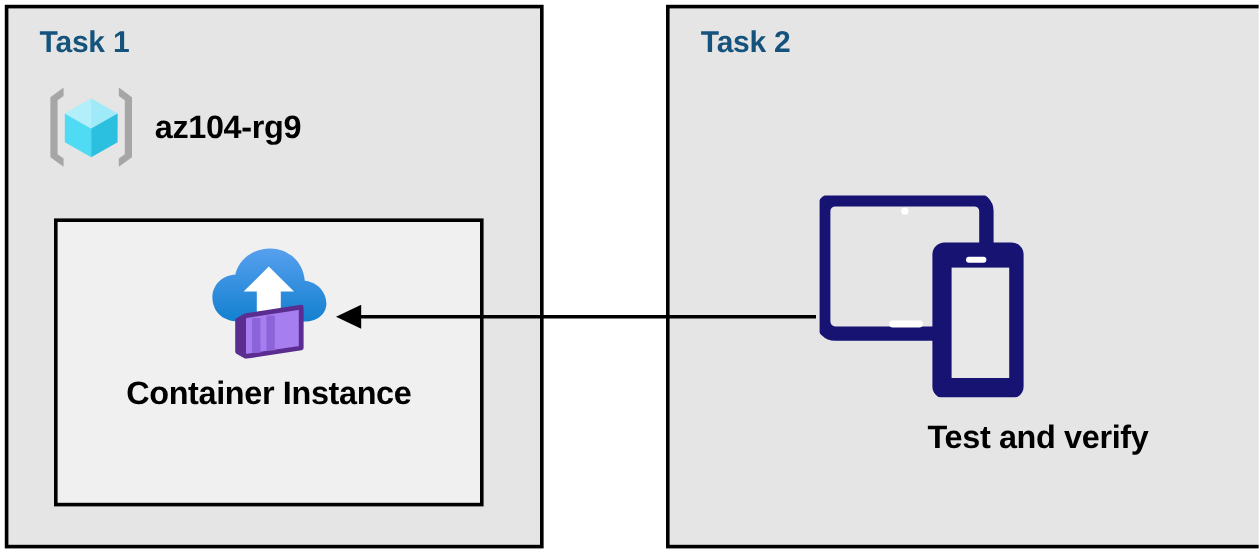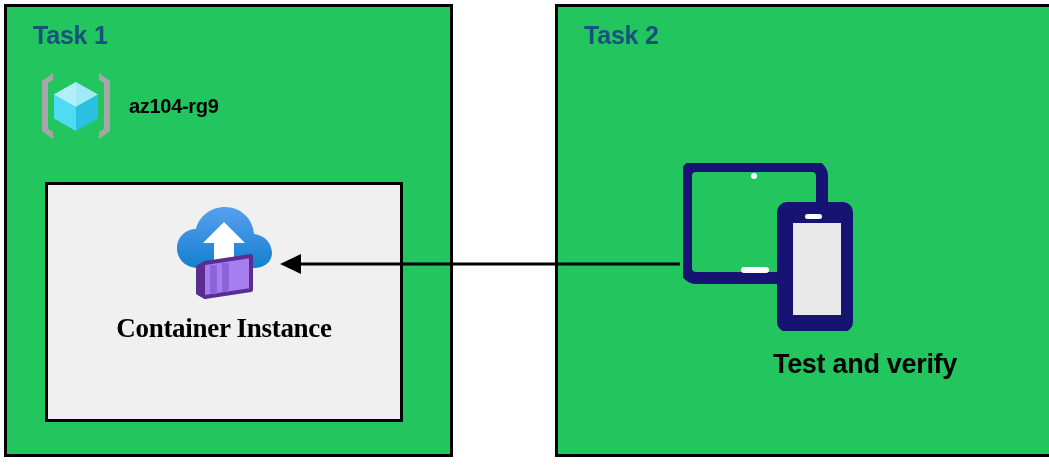--- a/index.html
+++ b/index.html
@@ -16,21 +16,21 @@
     height: 465px;
     background: #ffffff;
     overflow: hidden;
   }
 
   
   .panel {
     position: absolute;
     box-sizing: border-box;
     border: 3px solid #000000;
-    background: #22c55e;
+    background: #e5e5e5;
   }
   #panel-task1 { left: 4px;   top: 4px; width: 449px; height: 453px; }
   #panel-task2 { left: 555px; top: 4px; width: 579px; height: 453px; }
 
   .panel-title {
     position: absolute;
     left: 26px;
     top: 14px;
     font-size: 25px;
     font-weight: bold;
@@ -43,21 +43,21 @@
   #rg-row {
     position: absolute;
     left: 30px;
     top: 60px;
     display: flex;
     align-items: center;
     gap: 14px;
   }
   #rg-icon { width: 78px; height: 78px; display: block; }
   #rg-label {
-    font-size: 20px;
+    font-size: 27px;
     font-weight: bold;
     color: #000000;
     white-space: nowrap;
     letter-spacing: -0.3px;
   }
 
   
   #aci-box {
     position: absolute;
     box-sizing: border-box;
@@ -80,21 +80,20 @@
   #aci-label {
     position: absolute;
     left: 0;
     right: 0;
     top: 128px;
     text-align: center;
     font-size: 27px;
     font-weight: bold;
     color: #000000;
     letter-spacing: -0.3px;
-    font-family: Liberation Serif, serif;
   }
 
   
   #devices-icon {
     position: absolute;
     left: 683px;
     top: 163px;
     width: 184px;
     height: 168px;
     display: block;

